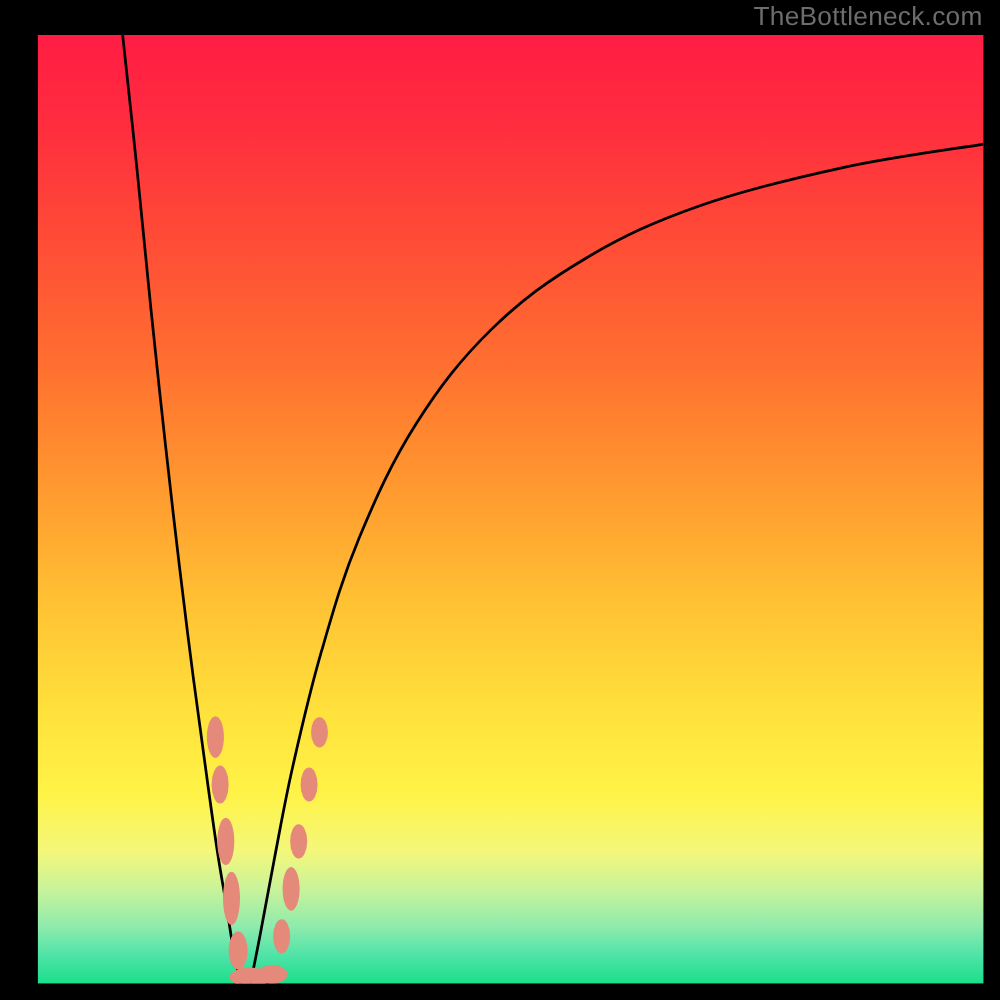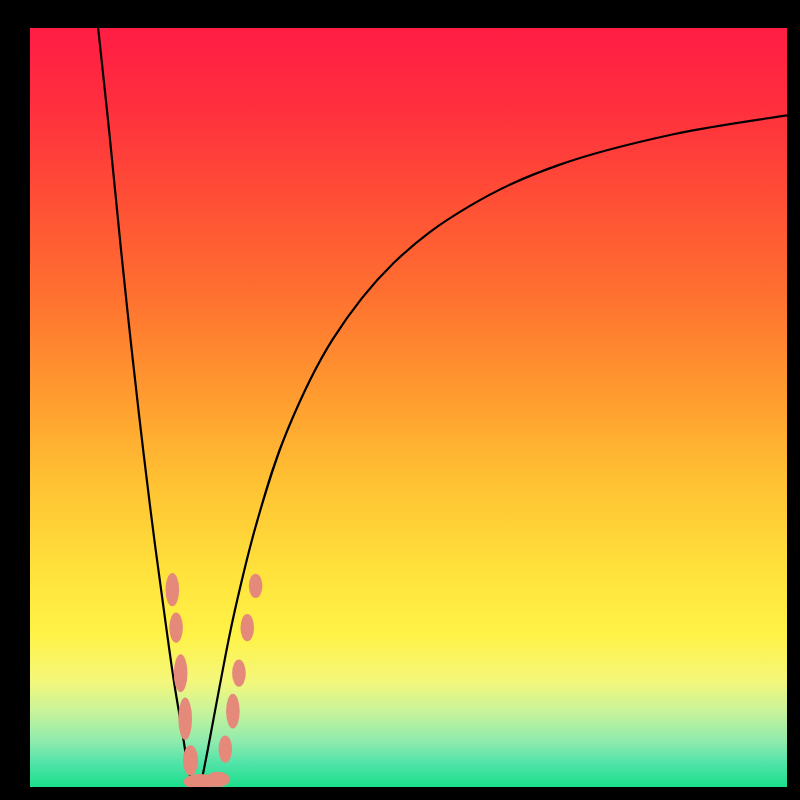--- a/index.html
+++ b/index.html
@@ -78,13 +78,14 @@
           <ellipse cx="170.32500000000002" cy="753.687" rx="16.654" ry="7.59" fill="#e58a7a" stroke="#c76a5a" stroke-width="0"></ellipse>
           <ellipse cx="187.736" cy="751.41" rx="12.112" ry="7.59" fill="#e58a7a" stroke="#c76a5a" stroke-width="0"></ellipse>
           <ellipse cx="195.306" cy="721.05" rx="6.813000000000001" ry="13.662" fill="#e58a7a" stroke="#c76a5a" stroke-width="0"></ellipse>
           <ellipse cx="202.876" cy="683.1" rx="6.813000000000001" ry="17.457" fill="#e58a7a" stroke="#c76a5a" stroke-width="0"></ellipse>
           <ellipse cx="208.93200000000002" cy="645.15" rx="6.813000000000001" ry="13.662" fill="#e58a7a" stroke="#c76a5a" stroke-width="0"></ellipse>
           <ellipse cx="217.259" cy="599.61" rx="6.813000000000001" ry="13.662" fill="#e58a7a" stroke="#c76a5a" stroke-width="0"></ellipse>
           <ellipse cx="225.58599999999998" cy="557.865" rx="6.813000000000001" ry="12.144" fill="#e58a7a" stroke="#c76a5a" stroke-width="0"></ellipse>
         </g>
     </svg>
   </div>
+  <div class="watermark">TheBottleneck.com</div>
 </div>
 
 </body></html>

